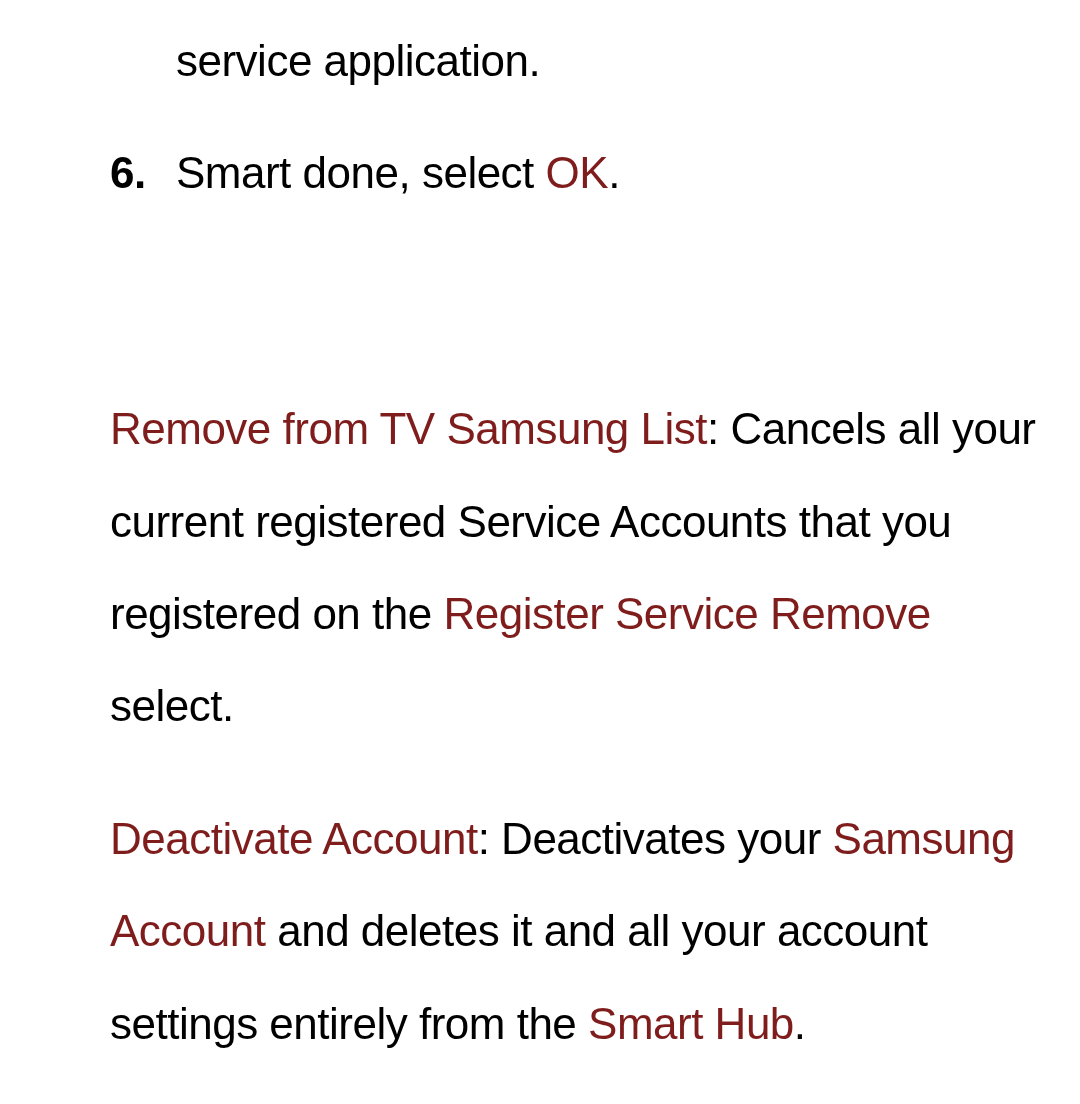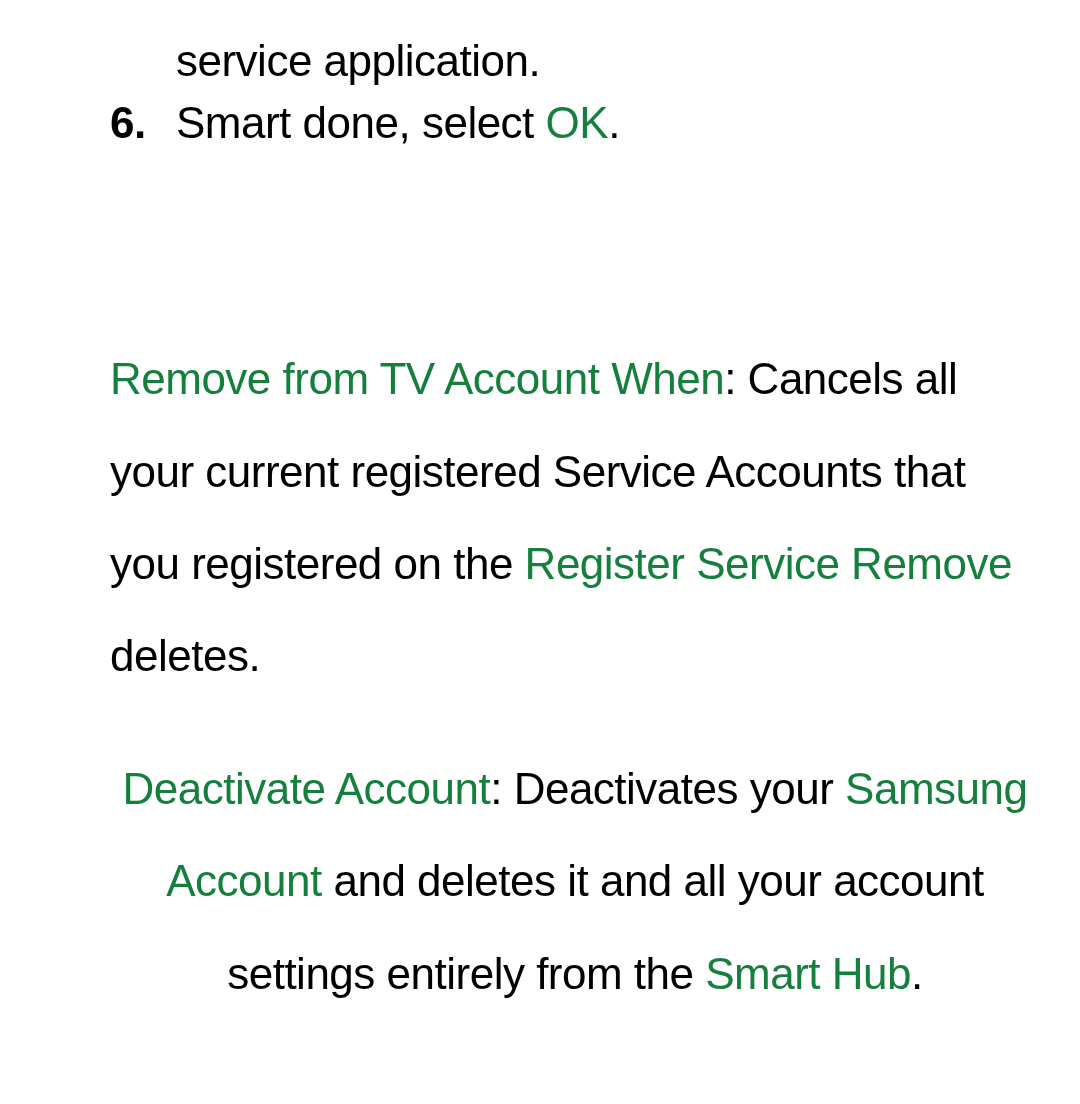--- a/index.html
+++ b/index.html
@@ -13,55 +13,55 @@
       background: #ffffff;
       font-family: Arial, Helvetica, sans-serif;
       font-size: 44px;
       color: #000000;
       padding: 30px 40px 30px 110px;
       line-height: 1.4;
       letter-spacing: -0.5px;
     }
     .continued-line {
       margin-left: 66px;
+      margin-bottom: 50px;
     }
     .step-line {
       display: flex;
       margin-bottom: 180px;
     }
     .step-number {
       font-weight: bold;
       min-width: 66px;
     }
     .step-text {
       flex: 1;
     }
     .highlight {
-      color: #15803d;
+      color: #7f1d1d;
     }
     .para {
       margin-bottom: 40px;
       line-height: 2.1;
     }
     .para:last-child {
       margin-bottom: 0;
-      text-align: center;
     }
   </style>
 </head>
 <body>
 
 <div class="continued-line">service application.</div>
 
 <div class="step-line">
   <div class="step-number">6.</div>
   <div class="step-text">
     <span>Smart done, select </span><span class="highlight">OK</span><span>.</span>
   </div>
 </div>
 
 <div class="para">
-  <span class="highlight">Remove from TV Account When</span><span>: Cancels all your current registered Service Accounts that you registered on the </span><span class="highlight">Register Service Remove</span><span> deletes.</span>
+  <span class="highlight">Remove from TV Samsung List</span><span>: Cancels all your current registered Service Accounts that you registered on the </span><span class="highlight">Register Service Remove</span><span> select.</span>
 </div>
 
 <div class="para">
   <span class="highlight">Deactivate Account</span><span>: Deactivates your </span><span class="highlight">Samsung Account</span><span> and deletes it and all your account settings entirely from the </span><span class="highlight">Smart Hub</span><span>.</span>
 </div>
 
 </body></html>

